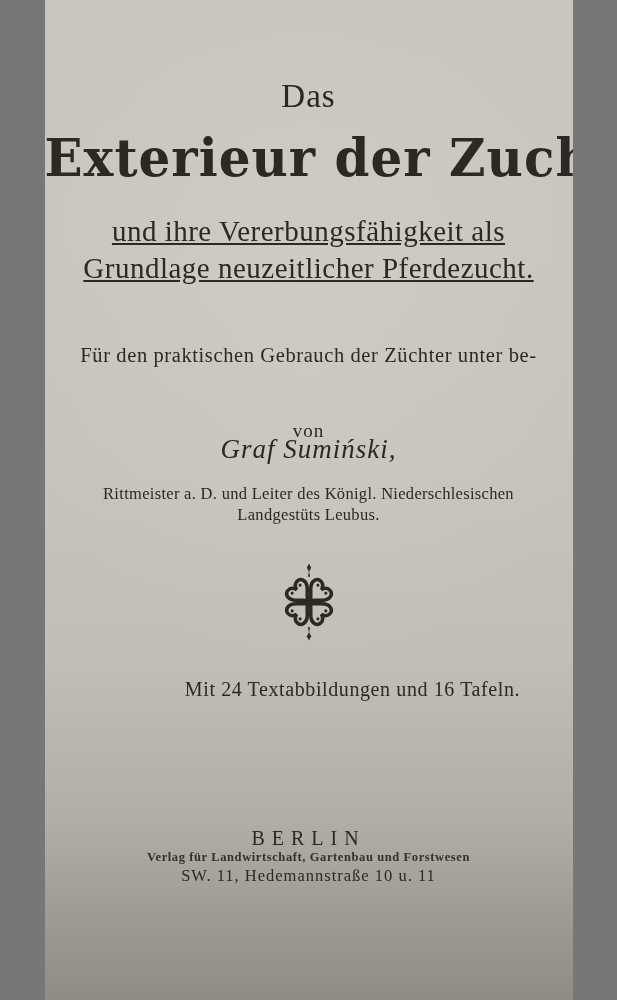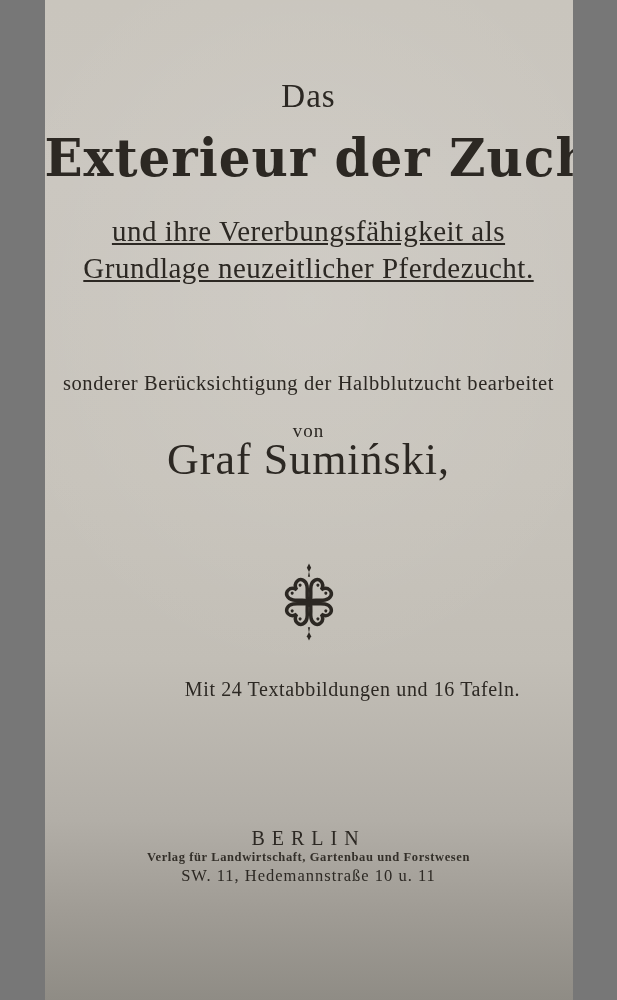--- a/index.html
+++ b/index.html
@@ -24,21 +24,21 @@
   .line{position:absolute;left:0;width:100%;text-align:center;white-space:nowrap;}
   .das{top:78px;font-size:33px;letter-spacing:1px;}
   .title{
     top:128px;font-size:50px;font-weight:700;letter-spacing:1px;
     font-family:"DejaVu Serif","Liberation Serif",serif;
     transform:scaleY(1.04);
   }
   .subtitle{top:213px;font-size:29px;line-height:37px;letter-spacing:0.5px;white-space:normal;text-decoration:underline;}
   .dedication{top:341px;font-size:20.5px;line-height:28px;letter-spacing:0.6px;white-space:normal;}
   .von{top:420px;font-size:19px;letter-spacing:1px;}
-  .author{top:434px;font-size:44px;letter-spacing:1px;}
+  .author{top:434px;font-size:27px;letter-spacing:1px;font-style:italic;}
   .affiliation{top:483px;font-size:16.5px;line-height:21px;letter-spacing:0.3px;white-space:normal;}
   .ornament-wrap{position:absolute;top:562px;left:0;width:100%;text-align:center;}
   .illustrations{top:678px;font-size:20px;letter-spacing:0.6px;padding-left:44px;}
   .city{top:827px;font-size:20px;letter-spacing:7px;}
   .publisher{top:818px;font-size:21px;letter-spacing:1.5px;font-variant:small-caps;}
   .tagline{top:850px;font-size:12.5px;font-weight:700;letter-spacing:0.6px;color:#332f29;}
   .address{top:866px;font-size:16.5px;font-weight:400;letter-spacing:1px;}
   .year{top:895px;font-size:23px;letter-spacing:1.5px;}
 </style>
 </head>
@@ -49,30 +49,30 @@
   <div class="line das">Das</div>
 
   <div class="line title">Exterieur der Zuchtstute</div>
 
   <div class="line subtitle">
     <span>und ihre Vererbungsfähigkeit als</span><br>
     <span>Grundlage neuzeitlicher Pferdezucht.</span>
   </div>
 
   <div class="line dedication">
-    <br>
-    <span>sonderer Berücksichtigung der Halbblutzucht bearbeitet</span>
+    <span>Für den praktischen Gebrauch der Züchter unter be-</span><br>
   </div>
 
   <div class="line von">von</div>
 
   <div class="line author">Graf Sumiński,</div>
 
   <div class="line affiliation">
-    <br>
+    <span>Rittmeister a. D. und Leiter des Königl. Niederschlesischen</span><br>
+    <span>Landgestüts Leubus.</span>
   </div>
 
   <div class="ornament-wrap">
     <svg width="70" height="80" viewBox="0 0 100 114" aria-hidden="true">
       <g stroke="#2c2823" fill="none" stroke-width="5" stroke-linecap="round">
 
         <g transform="translate(50,57) rotate(-45)">
           <path d="M0,-2 C-3,-9 -9,-11 -14,-18 C-19,-25 -16,-33 -9,-33 C-4,-33 -1,-29 0,-25 C1,-29 4,-33 9,-33 C16,-33 19,-25 14,-18 C9,-11 3,-9 0,-2 Z"></path>
           <circle cx="-8" cy="-26" r="2.2" fill="#2c2823" stroke="none"></circle>
           <circle cx="8" cy="-26" r="2.2" fill="#2c2823" stroke="none"></circle>

